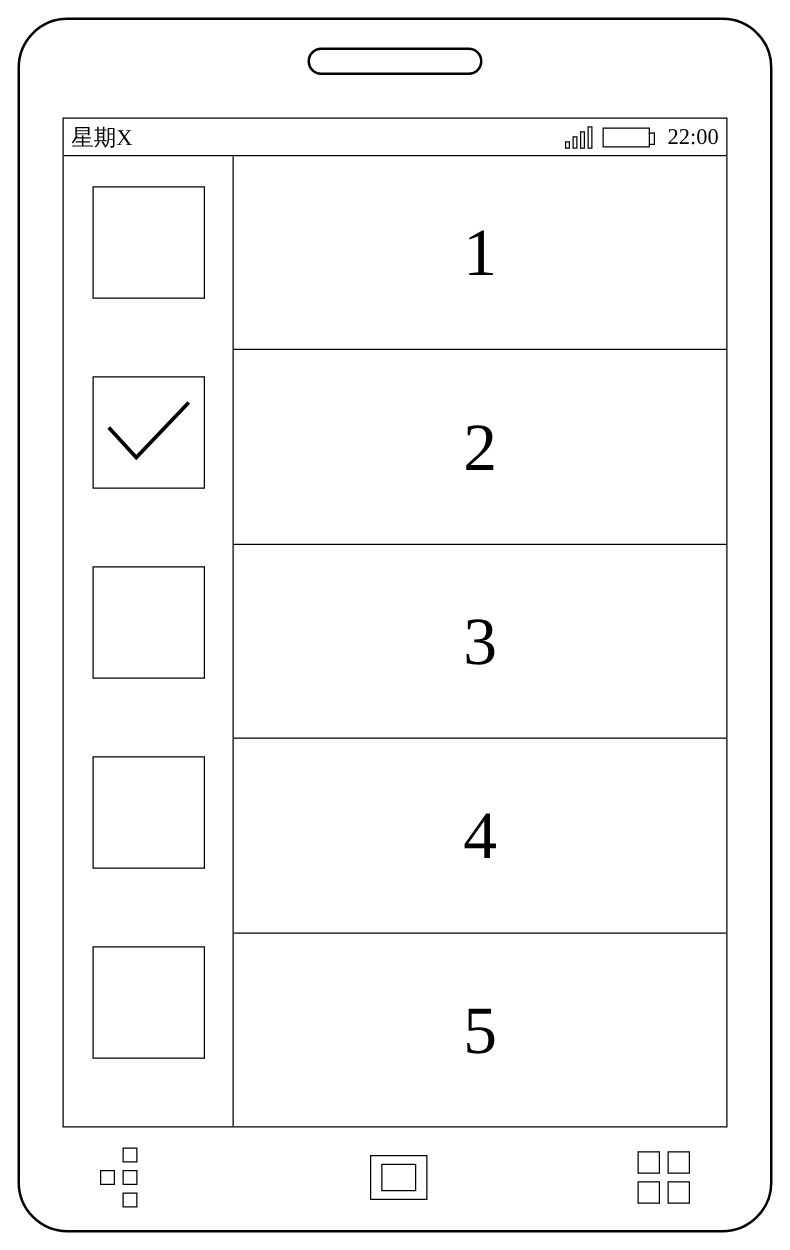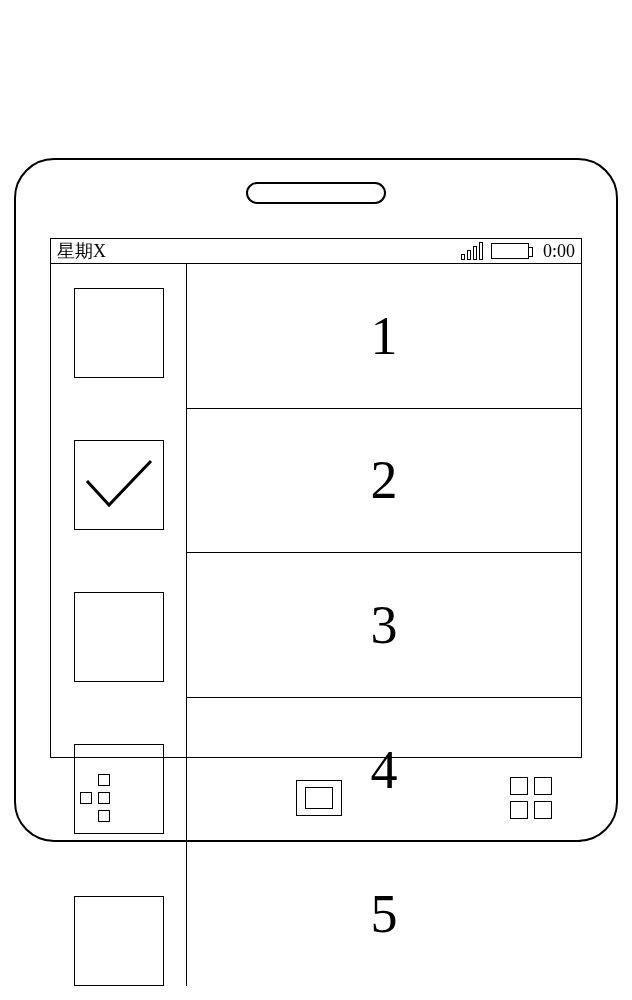--- a/index.html
+++ b/index.html
@@ -7,21 +7,21 @@
       width: 632px;
       height: 1000px;
       background: #fff;
       font-family: "SimSun", "Times New Roman", serif;
       display: flex;
       align-items: center;
       justify-content: center;
     }
     .phone-frame {
       width: 604px;
-      height: 684px;
+      height: 972px;
       border: 2.5px solid #000;
       border-radius: 40px;
       position: relative;
       background: #fff;
     }
     .speaker {
       width: 140px;
       height: 22px;
       border: 2px solid #000;
       border-radius: 12px;
@@ -169,21 +169,21 @@
     <div class="status-bar">
       <span class="status-left">星期X</span>
       <span class="status-spacer"></span>
       <span class="signal-icon">
         <span></span>
           <span></span>
           <span></span>
           <span></span>
       </span>
       <span class="battery-icon"></span>
-      <span class="clock">0:00</span>
+      <span class="clock">22:00</span>
     </div>
 
     <div class="content">
       <div class="sidebar">
         <div class="checkbox"></div>
         <div class="checkbox">
           <svg viewBox="0 0 72 56">
             <polyline points="4,24 26,48 68,4" fill="none" stroke="#000" stroke-width="3"></polyline>
           </svg>
         </div>

